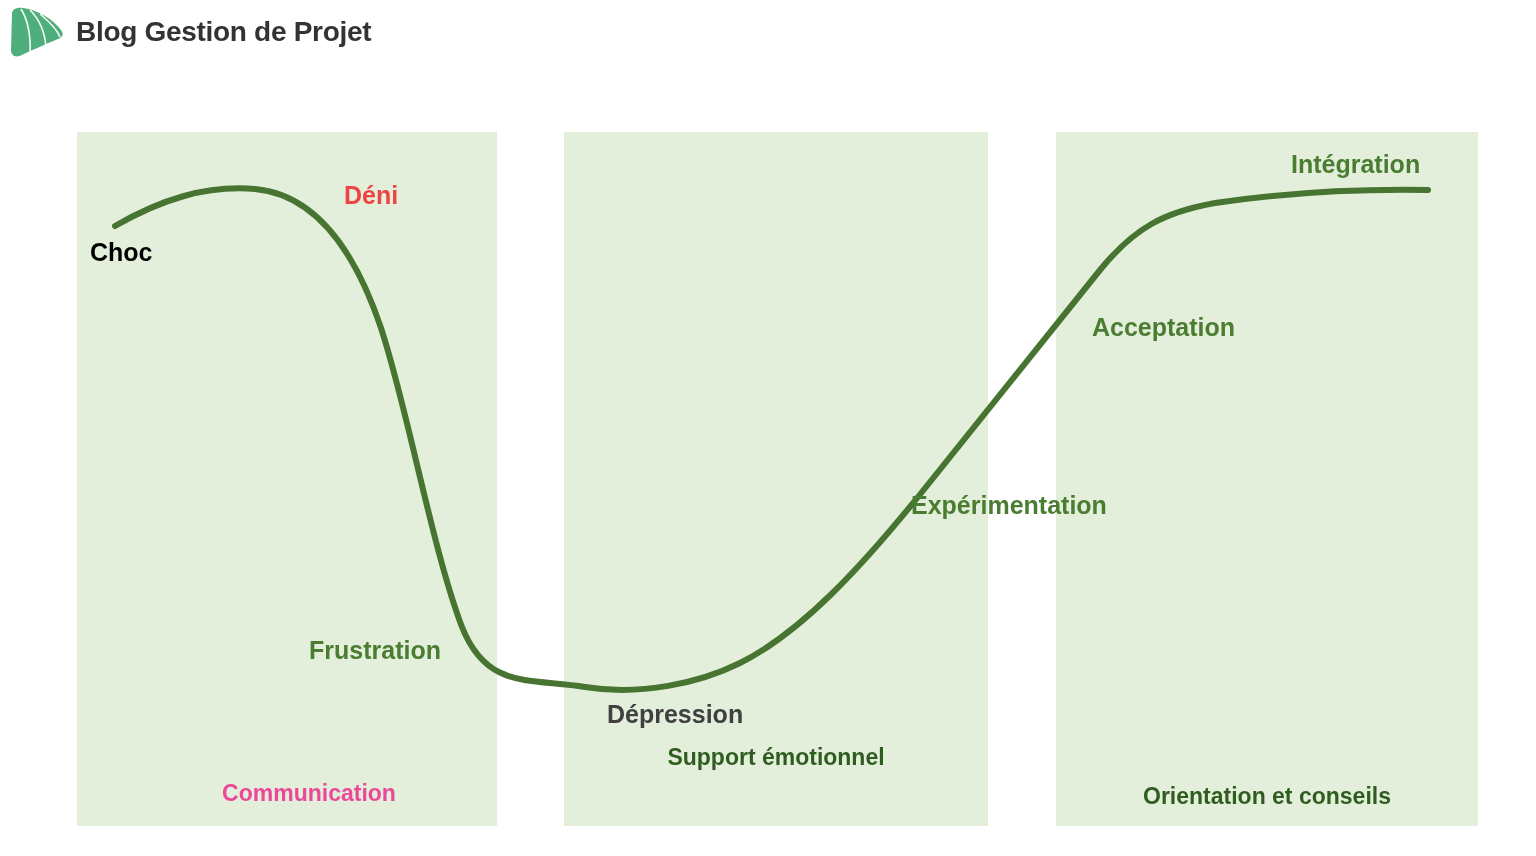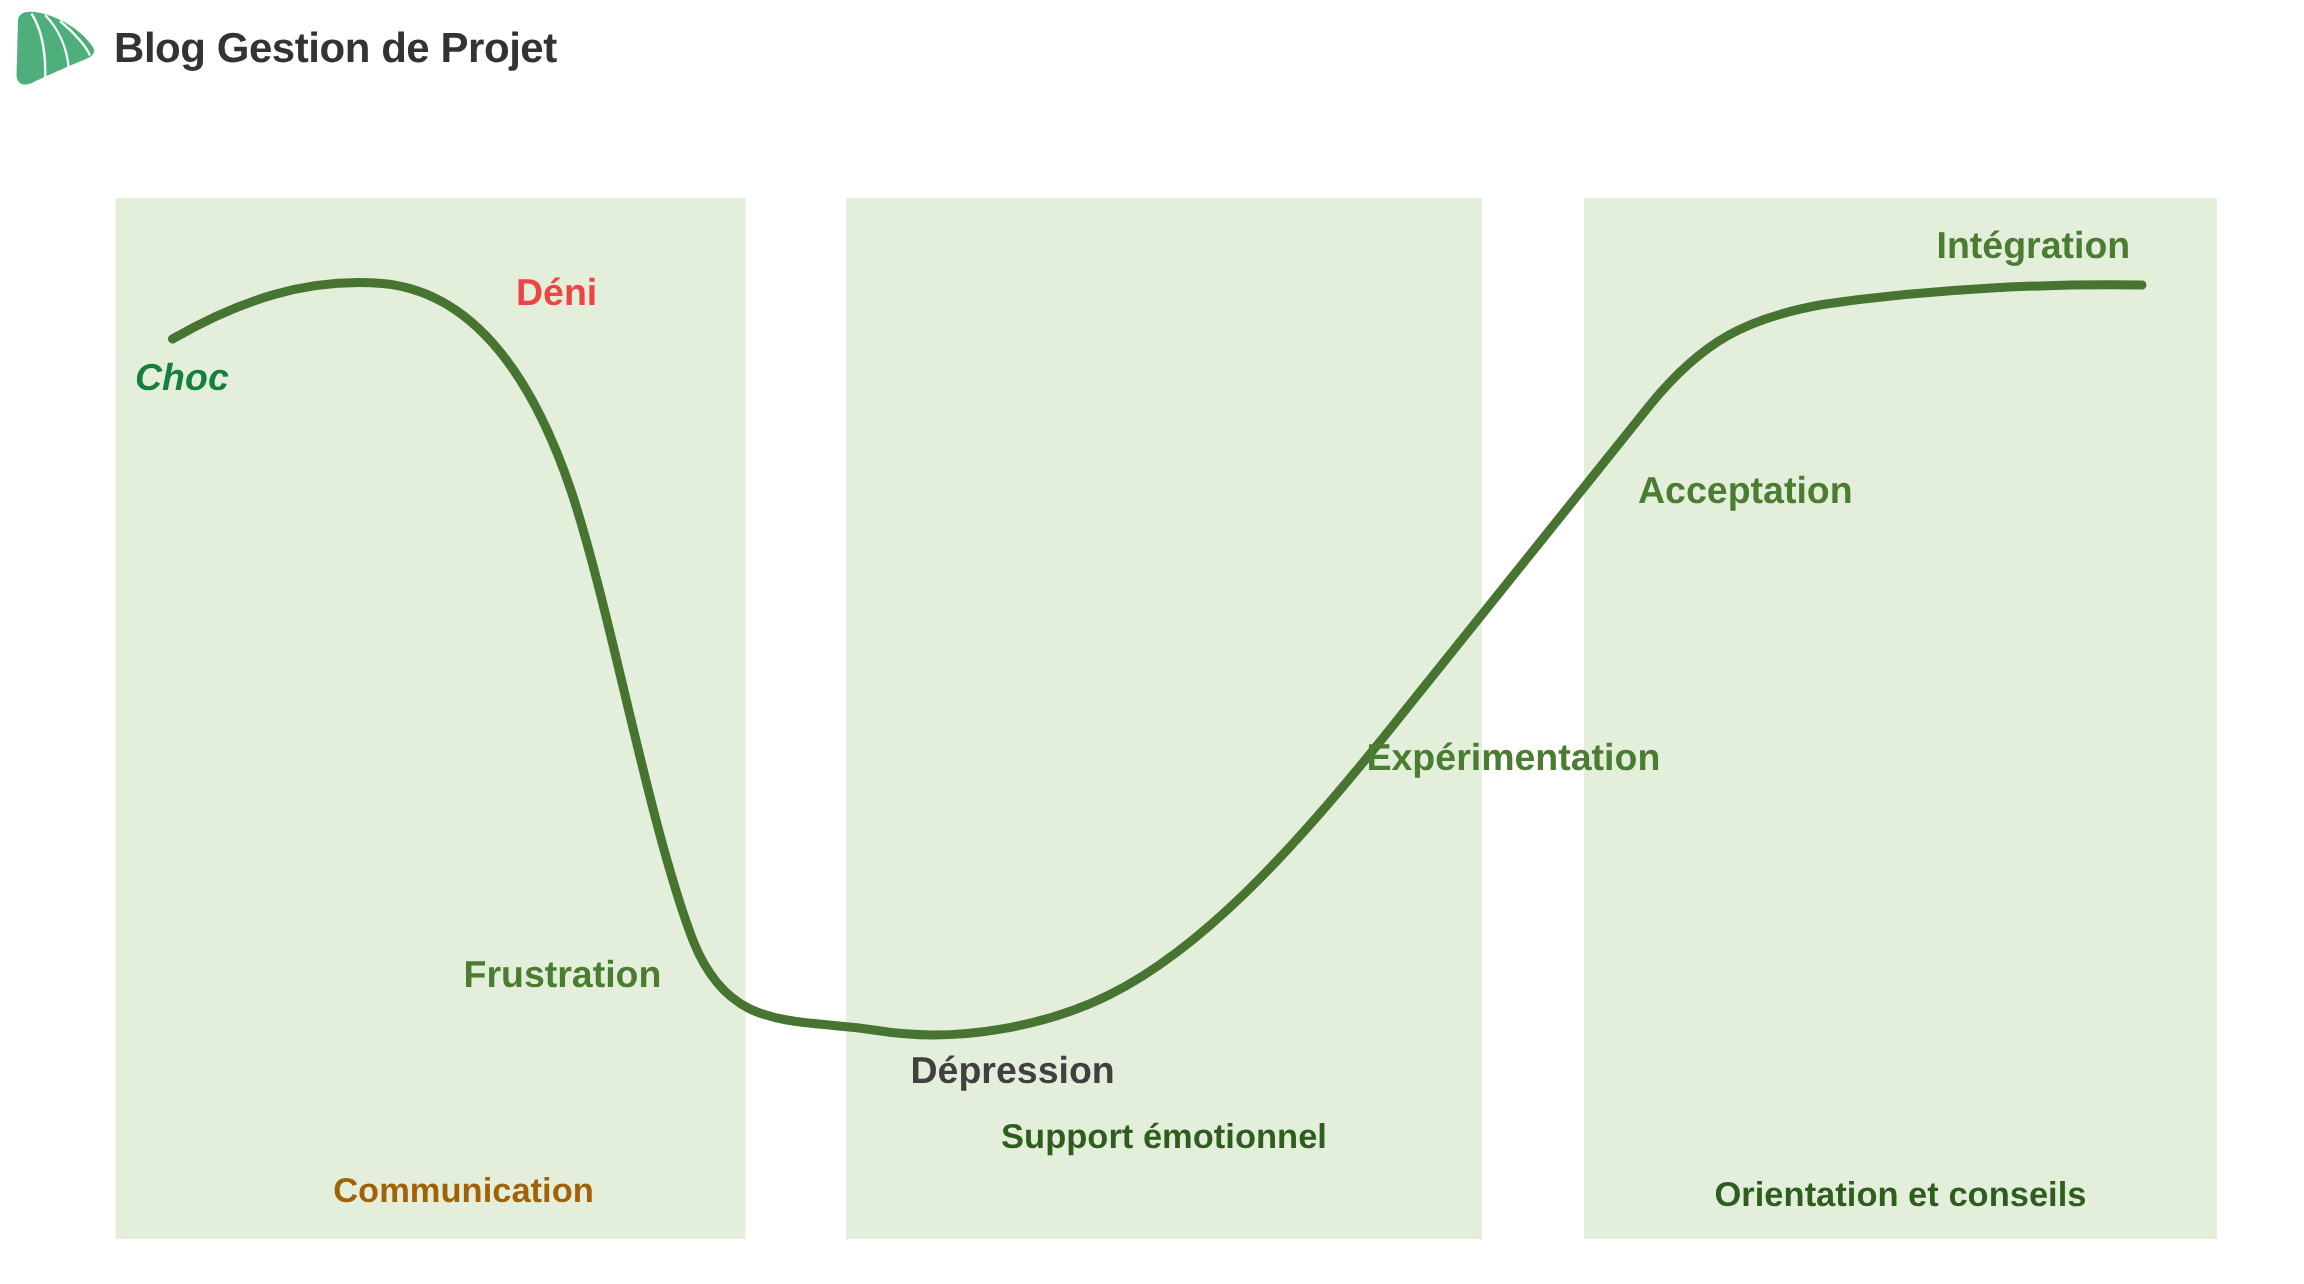--- a/index.html
+++ b/index.html
@@ -113,26 +113,26 @@
   <div class="chart-area">
 
     <div class="band" style="left: 77px; top: 132px; width: 420px; height: 694px; background: rgb(227, 239, 218);"></div>
     <div class="band" style="left: 564px; top: 132px; width: 424px; height: 694px; background: rgb(227, 239, 218);"></div>
     <div class="band" style="left: 1056px; top: 132px; width: 422px; height: 694px; background: rgb(227, 239, 218);"></div>
 
     <svg class="curve-svg" viewBox="0 0 1536 856">
       <path id="curve" fill="none" stroke="#477431" stroke-width="6" stroke-linecap="round" stroke-linejoin="round" d="M 115 226 C 160 200 205 185 255 189 C 310 194 352 242 381 328 C 408 410 432 548 462 627 C 487 690 530 678 585 687 C 640 696 700 683 740 663 C 800 633 860 570 930 482 C 1000 395 1060 320 1100 270 C 1135 227 1165 212 1215 203 C 1290 192 1370 189 1428 190"></path>
     </svg>
 
-    <div class="stage-label" style="left: 90px; top: 238px; color: #15803d; font-style: italic;">Choc</div>
+    <div class="stage-label" style="left: 90px; top: 238px; color: #000000;">Choc</div>
     <div class="stage-label" style="left: 316px; top: 181px; color: #ef4444; margin-left: 28px;">Déni</div>
     <div class="stage-label" style="left: 309px; top: 604px; color: rgb(74, 124, 49); margin-top: 32px;">Frustration</div>
     <div class="stage-label" style="left: 607px; top: 700px; color: #404040;">Dépression</div>
     <div class="stage-label" style="left: 911px; top: 491px; color: rgb(74, 124, 49);">Expérimentation</div>
     <div class="stage-label" style="left: 1092px; top: 313px; color: rgb(74, 124, 49);">Acceptation</div>
     <div class="stage-label" style="left: 1291px; top: 150px; color: rgb(74, 124, 49);">Intégration</div>
 
-    <div class="band-label" style="left: 77px; top: 780px; width: 464px; color: #a16207;">Communication</div>
+    <div class="band-label" style="left: 77px; top: 780px; width: 464px; color: #ec4899;">Communication</div>
     <div class="band-label" style="left: 564px; top: 744px; width: 424px; color: rgb(47, 93, 31);">Support émotionnel</div>
     <div class="band-label" style="left: 1056px; top: 783px; width: 422px; color: rgb(47, 93, 31);">Orientation et conseils</div>
 
   </div>
 </div>
 
 </body></html>

